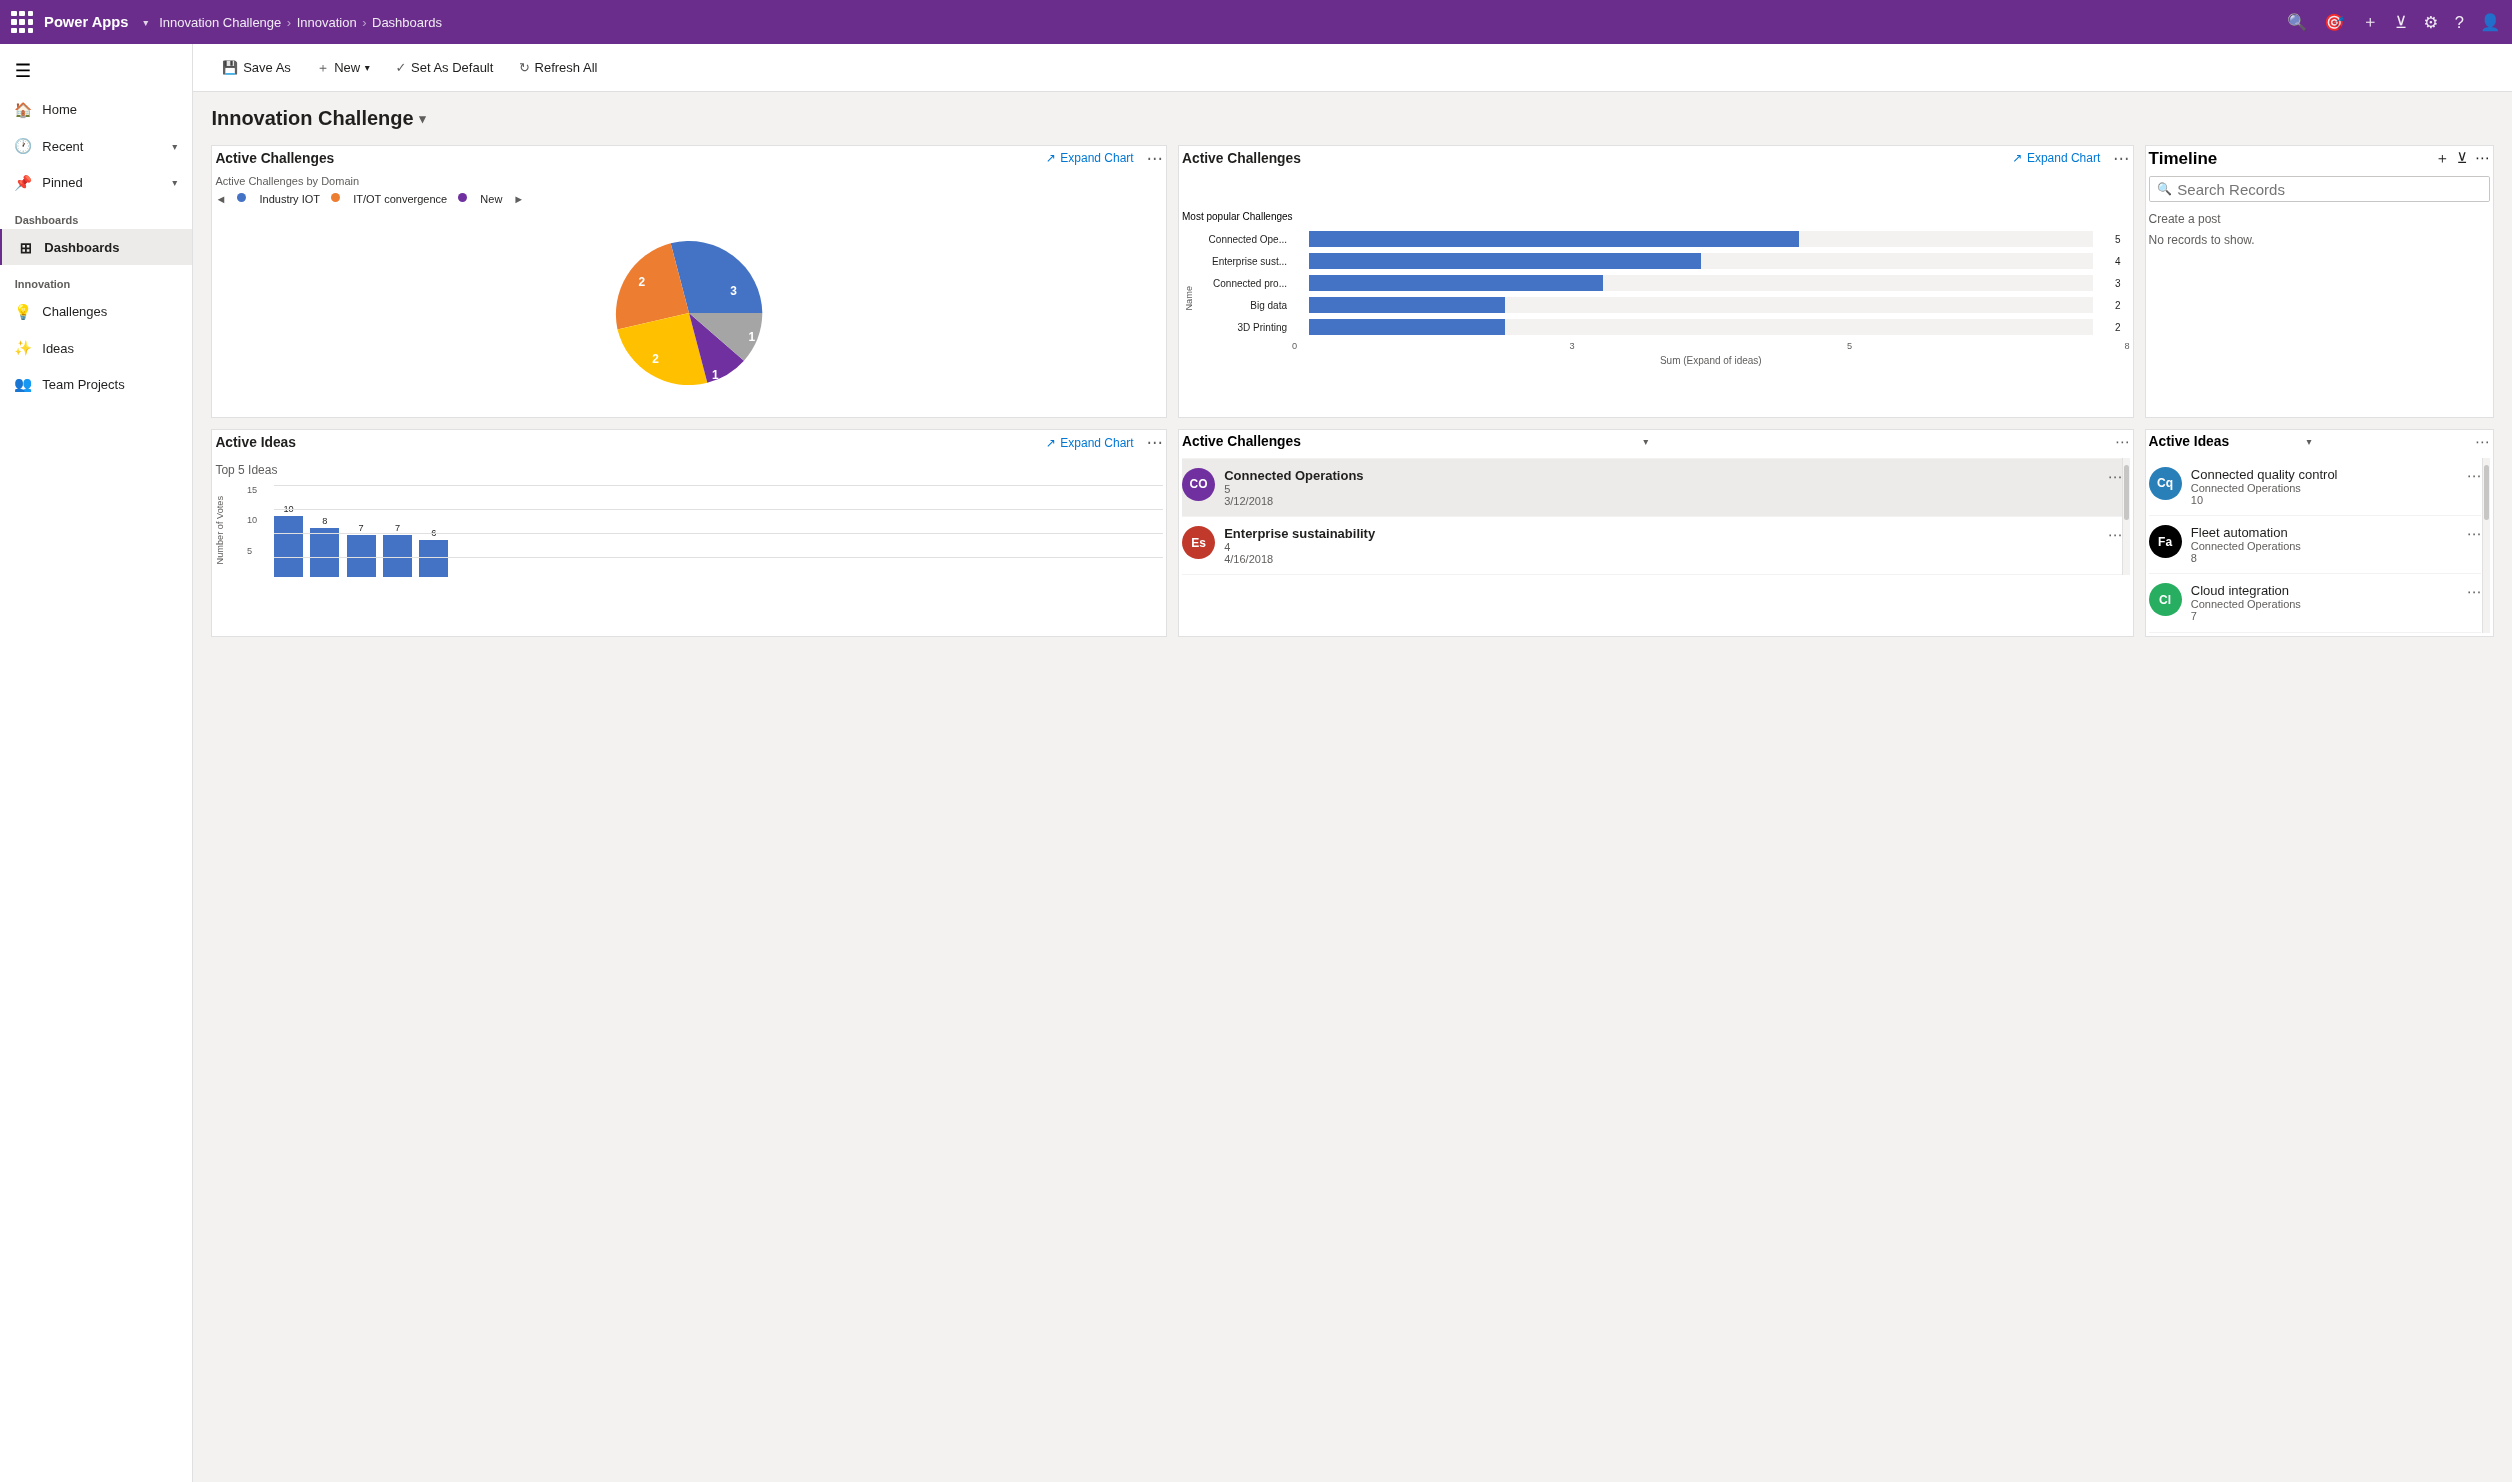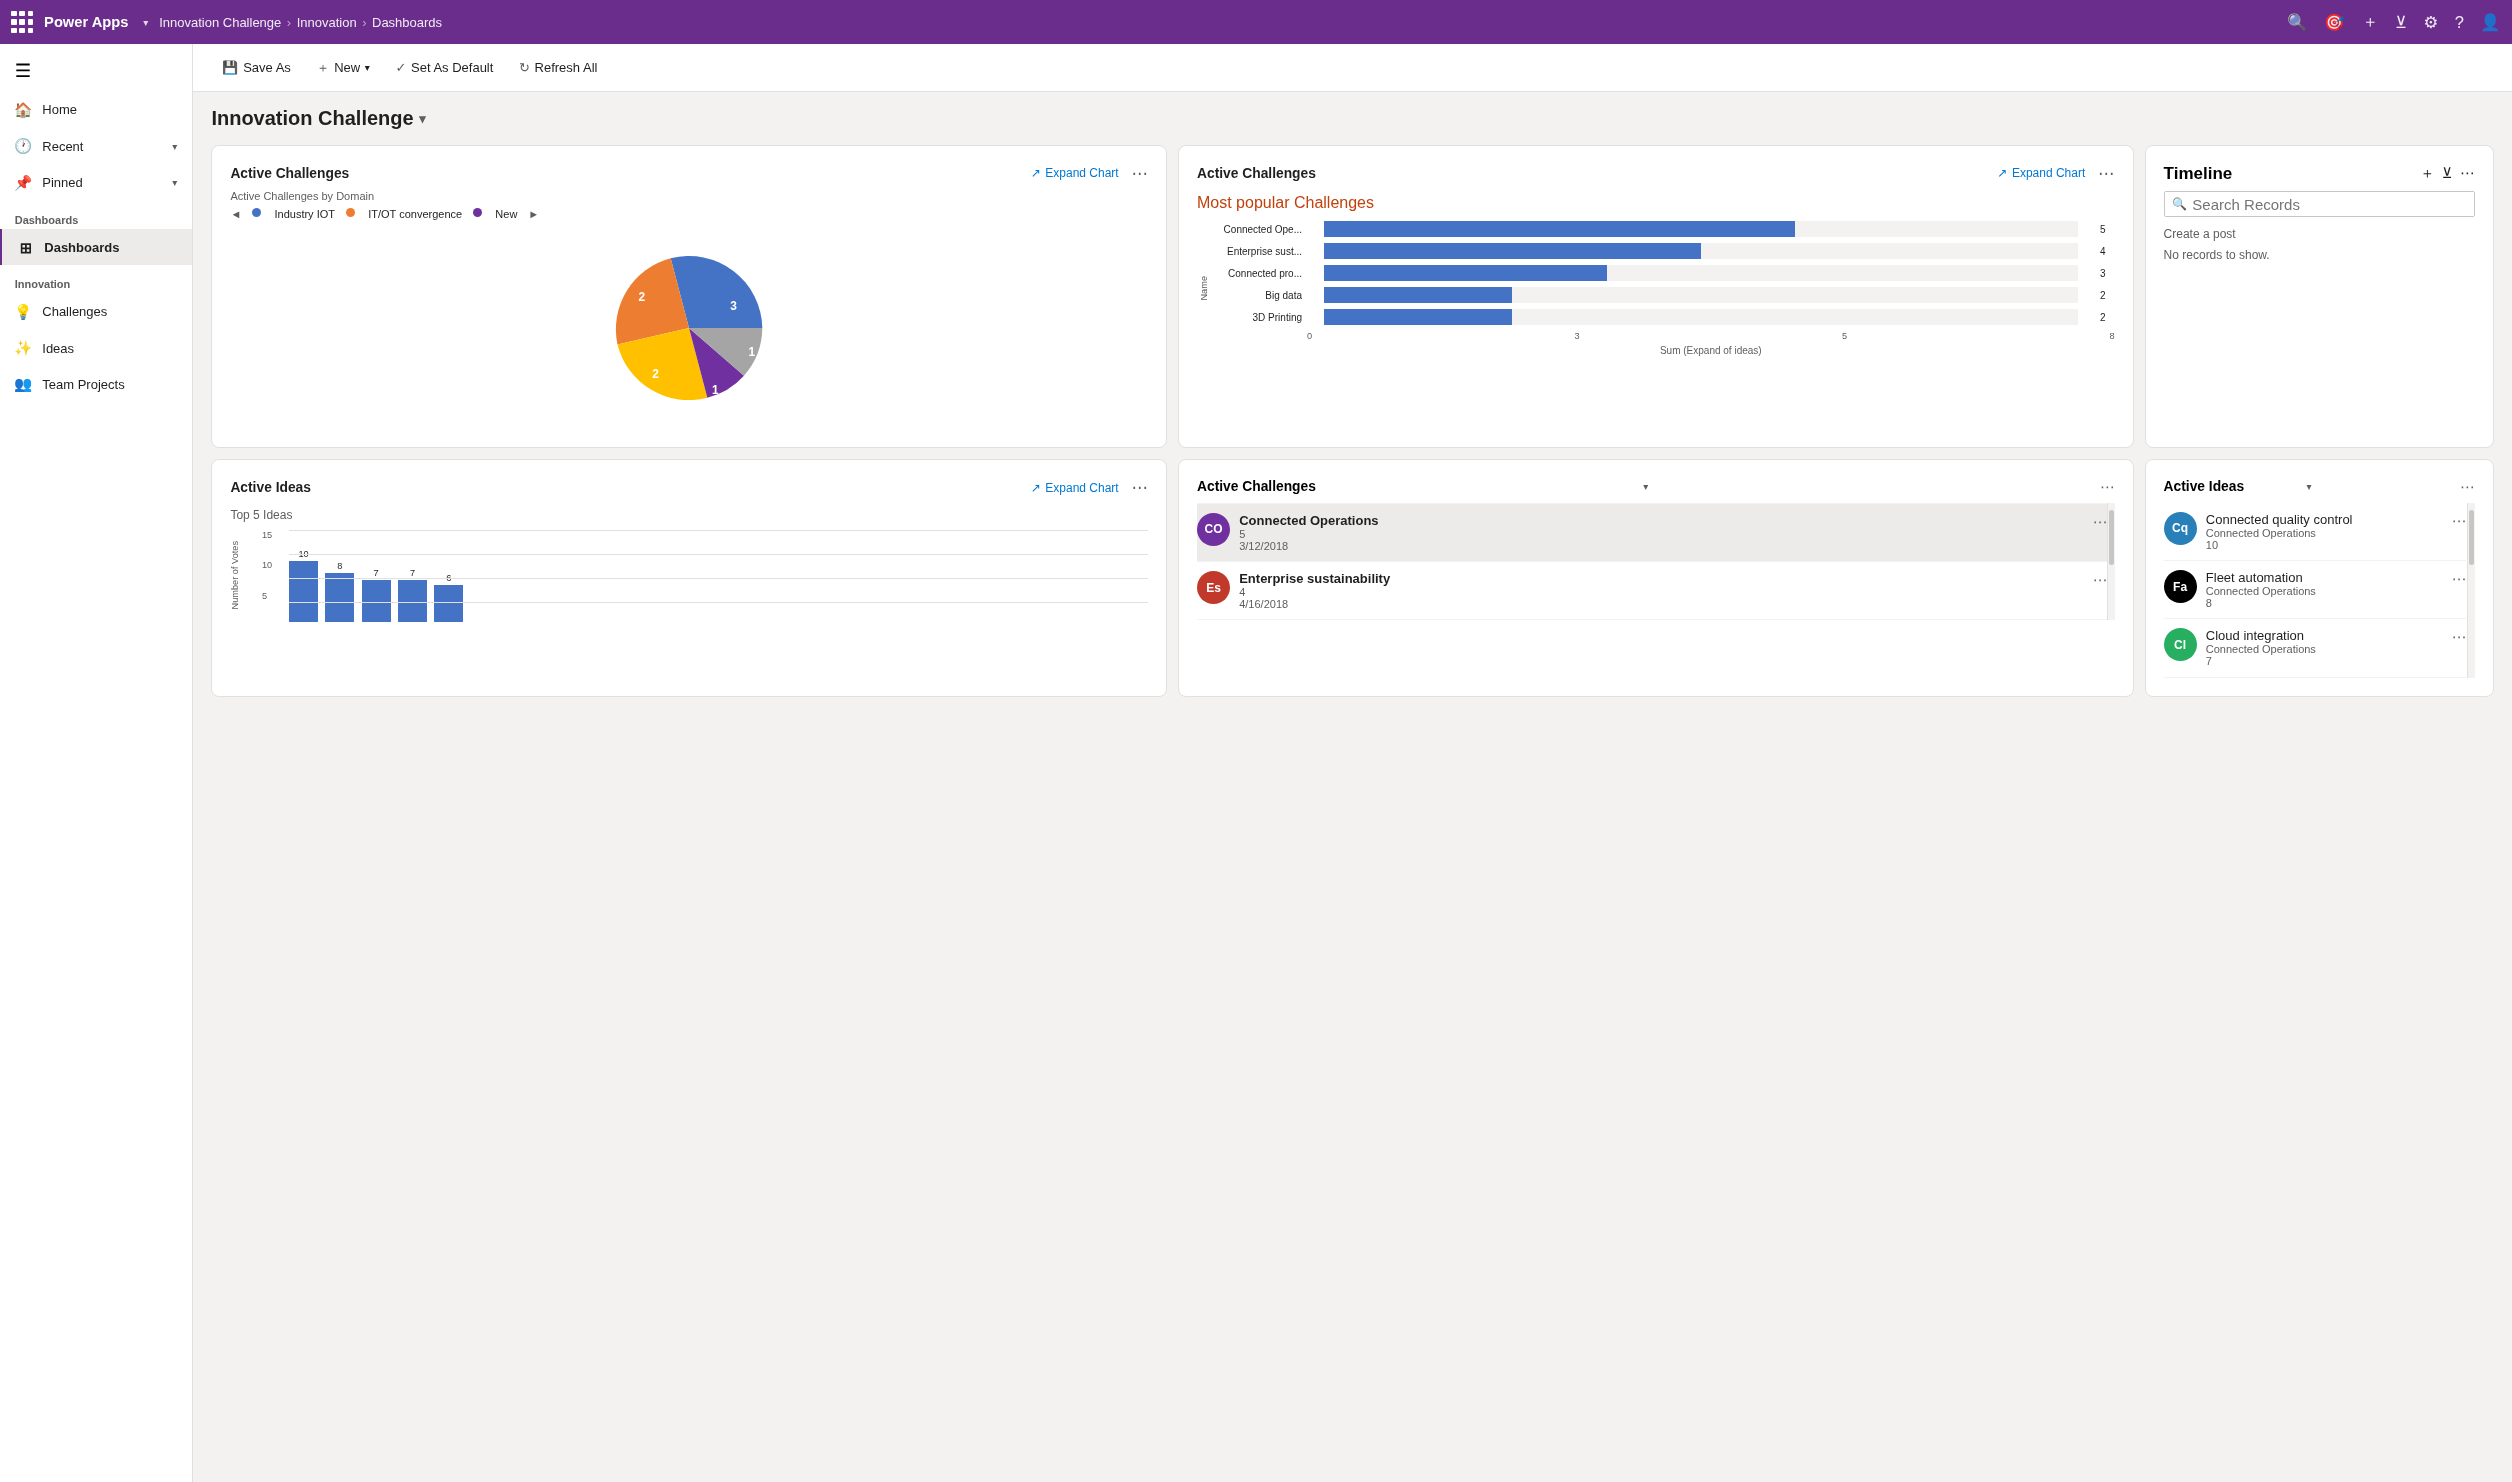--- a/index.html
+++ b/index.html
@@ -79,22 +79,22 @@
     .dashboard-grid {
       display: grid;
       grid-template-columns: 1fr 1fr 349px;
       gap: 11px;
     }
 
     
     .card {
       background: white;
       border: 0.9px solid #e0e0e0;
-      border-radius: 8px;
-      padding: 18px;
+      border-radius: 0;
+      padding: 3px;
       position: relative;
     }
     .card-header {
       display: flex; align-items:center; gap:7.3px; margin-bottom:7.3px;
     }
     .card-title { font-size:13.8px; font-weight:600; color:#201f1e; flex:1; }
     .card-action {
       display:flex; align-items:center; gap:4.6px; font-size:12px; color:#0078d4; cursor:pointer;
     }
     .card-menu { font-size:16.5px; cursor:pointer; color:#605e5c; margin-left:5.5px; }
@@ -103,21 +103,21 @@
     .pie-container { display:flex; flex-direction:column; align-items:center; padding: 9.2px 0; }
     .pie-legend {
       display:flex; align-items:center; gap:11px; font-size:11px; color:#201f1e; margin-bottom:7.3px; flex-wrap:wrap;
     }
     .pie-legend-item { display:flex; align-items:flex-start; gap:13px; }
     .pie-dot { width:9.2px; height:9.2px; border-radius:50%; }
     .pie-nav-arrow { cursor:pointer; font-size:11px; color:#605e5c; }
 
     
     .bar-chart { padding: 3.7px 0; }
-    .bar-chart-subtitle { font-size:16px; color:#c2410c; margin-bottom:9.2px; }
+    .bar-chart-subtitle { font-size:10px; color:#000000; margin-bottom:9.2px;margin-top:32px; }
     .bar-row { display:flex; align-items:center; gap:22px; margin-bottom:5.5px; font-size:10px; }
     .bar-label { width:92px; text-align:right; color:#201f1e; font-size:10px; white-space:nowrap; overflow:hidden; text-overflow:ellipsis; }
     .bar-track { flex:1; background:#f3f2f1; height:16.5px; position:relative; }
     .bar-fill { height:100%; background:#4472c4; }
     .bar-value { width:14.7px; font-size:10px; color:#201f1e; }
     .bar-axis { display:flex; justify-content:space-between; font-size:9.2px; color:#605e5c; margin-top:3.7px; padding-left:97px; }
     .bar-axis-label { text-align:center; font-size:10px; color:#605e5c; margin-top:3.7px; padding-left:97px; }
 
     
     .timeline-card { }

